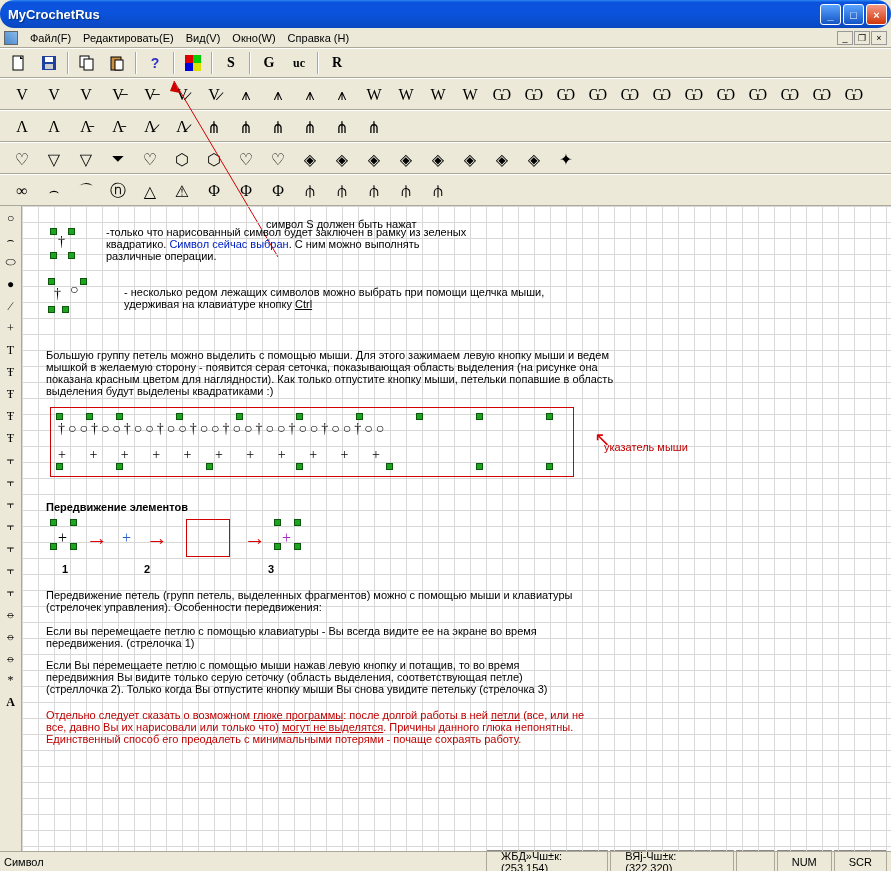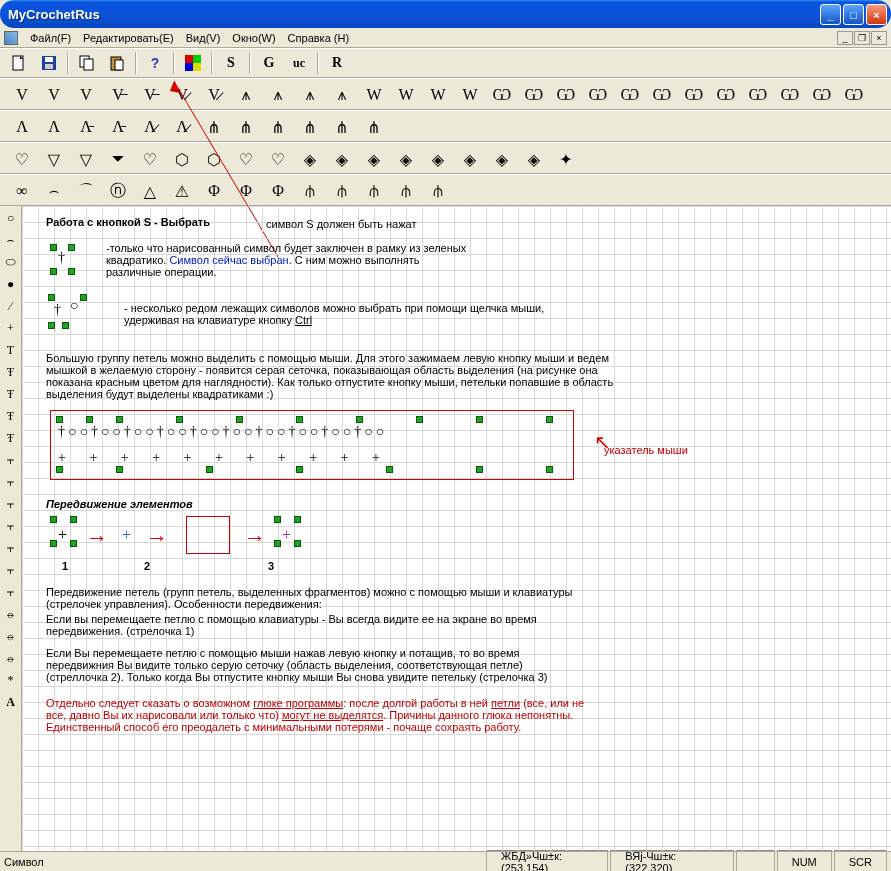--- a/index.html
+++ b/index.html
@@ -268,21 +268,20 @@
     <div class="lp-item">⦵</div>
     <div class="lp-item">⦵</div>
     <div class="lp-item">⦵</div>
     <div class="lp-item">*</div>
     <div class="lp-item" style="font-weight:bold;">A</div>
   </div>
 
   <div class="canvas-wrap">
     <div class="grid"></div>
     <div class="content">
-      <div class="heading">Работа с кнопкой S - Выбрать</div>
 
       <div style="position:absolute; left:220px; top:6px;">символ S должен быть нажат</div>
 
       <div style="position:relative; height:56px; margin-top:12px;">
         <div class="symbol-set" style="left:4px;top:4px;">
           <span class="mini-stitch" style="left:8px;top:6px;">†</span>
           <div class="green-handle" style="left:0;top:0;"></div>
           <div class="green-handle" style="left:18px;top:0;"></div>
           <div class="green-handle" style="left:0;top:24px;"></div>
           <div class="green-handle" style="left:18px;top:24px;"></div>
@@ -299,21 +298,21 @@
           <div class="green-handle" style="left:-2px;top:-2px;"></div>
           <div class="green-handle" style="left:30px;top:-2px;"></div>
           <div class="green-handle" style="left:-2px;top:26px;"></div>
           <div class="green-handle" style="left:12px;top:26px;"></div>
         </div>
         <div style="position:absolute;left:78px;top:6px;width:470px;">
           <span>- несколько редом лежащих символов можно выбрать при помощи щелчка мыши, удерживая на клавиатуре кнопку </span><u>Ctrl</u>
         </div>
       </div>
 
-      <div style="width:580px;margin-top:0;">Большую группу петель можно выделить с помощью мыши. Для этого зажимаем левую кнопку мыши и ведем мышкой в желаемую сторону - появится серая сеточка, показывающая область выделения (на рисунке она показана красным цветом для наглядности). Как только отпустите кнопку мыши, петельки попавшие в область выделения будут выделены квадратиками :)</div>
+      <div style="width:580px;margin-top:13px;">Большую группу петель можно выделить с помощью мыши. Для этого зажимаем левую кнопку мыши и ведем мышкой в желаемую сторону - появится серая сеточка, показывающая область выделения (на рисунке она показана красным цветом для наглядности). Как только отпустите кнопку мыши, петельки попавшие в область выделения будут выделены квадратиками :)</div>
 
       <div style="position:relative;height:80px;margin-top:10px;">
         <div class="sel-box" style="left:4px;top:0;width:524px;height:70px;"></div>
         <div style="position:absolute;left:12px;top:14px;font-family:serif;font-size:14px;letter-spacing:3px;">
           †○○†○○†○○†○○†○○†○○†○○†○○†○○†○○
         </div>
         <div style="position:absolute;left:12px;top:40px;font-family:serif;font-size:14px;letter-spacing:10px;">
           + + + + + + + + + + +
         </div>
 
@@ -332,21 +331,21 @@
         <div class="green-handle" style="left:160px;top:56px;"></div>
         <div class="green-handle" style="left:250px;top:56px;"></div>
         <div class="green-handle" style="left:340px;top:56px;"></div>
         <div class="green-handle" style="left:430px;top:56px;"></div>
         <div class="green-handle" style="left:500px;top:56px;"></div>
 
         <div style="position:absolute;left:548px;top:20px;color:#d00;font-size:20px;">↖</div>
         <div style="position:absolute;left:558px;top:34px;" class="text-red">указатель мыши</div>
       </div>
 
-      <div class="heading" style="margin-top:8px;font-style:italic;">Передвижение элементов</div>
+      <div class="heading" style="margin-top:14px;">Передвижение элементов</div>
 
       <div style="position:relative;height:70px;">
         <div style="position:absolute;left:12px;top:10px;">
           <span style="font-family:serif;font-size:16px;">+</span>
           <div class="green-handle" style="left:-8px;top:-10px;"></div>
           <div class="green-handle" style="left:12px;top:-10px;"></div>
           <div class="green-handle" style="left:-8px;top:14px;"></div>
           <div class="green-handle" style="left:12px;top:14px;"></div>
         </div>
         <span class="move-arrow" style="position:absolute;left:40px;top:6px;">→</span>
@@ -360,21 +359,21 @@
           <div class="green-handle" style="left:12px;top:-10px;"></div>
           <div class="green-handle" style="left:-8px;top:14px;"></div>
           <div class="green-handle" style="left:12px;top:14px;"></div>
         </div>
         <div style="position:absolute;left:16px;top:44px;font-weight:bold;">1</div>
         <div style="position:absolute;left:98px;top:44px;font-weight:bold;">2</div>
         <div style="position:absolute;left:222px;top:44px;font-weight:bold;">3</div>
       </div>
 
       <div style="width:540px;">Передвижение петель (групп петель, выделенных фрагментов) можно с помощью мыши и клавиатуры (стрелочек управления). Особенности передвижения:</div>
-      <div style="width:540px;margin-top:3px;">Если вы перемещаете петлю с помощью клавиатуры - Вы всегда видите ее на экране во время передвижения. (стрелочка 1)</div>
+      <div style="width:540px;margin-top:12px;">Если вы перемещаете петлю с помощью клавиатуры - Вы всегда видите ее на экране во время передвижения. (стрелочка 1)</div>
       <div style="width:540px;margin-top:10px;">Если Вы перемещаете петлю с помощью мыши нажав левую кнопку и потащив, то во время передвижния Вы видите только серую сеточку (область выделения, соответствующая петле) (стреллочка 2). Только когда Вы отпустите кнопку мыши Вы снова увидите петельку (стрелочка 3)</div>
 
       <div style="width:540px;margin-top:14px;" class="text-red">
         <span>Отдельно следует сказать о возможном </span><u>глюке программы</u><span>: после долгой работы в ней </span><u>петли</u><span> (все, или не все, давно Вы их нарисовали или только что) </span><u>могут не выделятся</u><span>. Причины данного глюка непонятны. Единственный способ его преодалеть с минимальными потерями - почаще сохраять работу.</span>
       </div>
     </div>
   </div>
 </div>
 
 <div class="statusbar">

